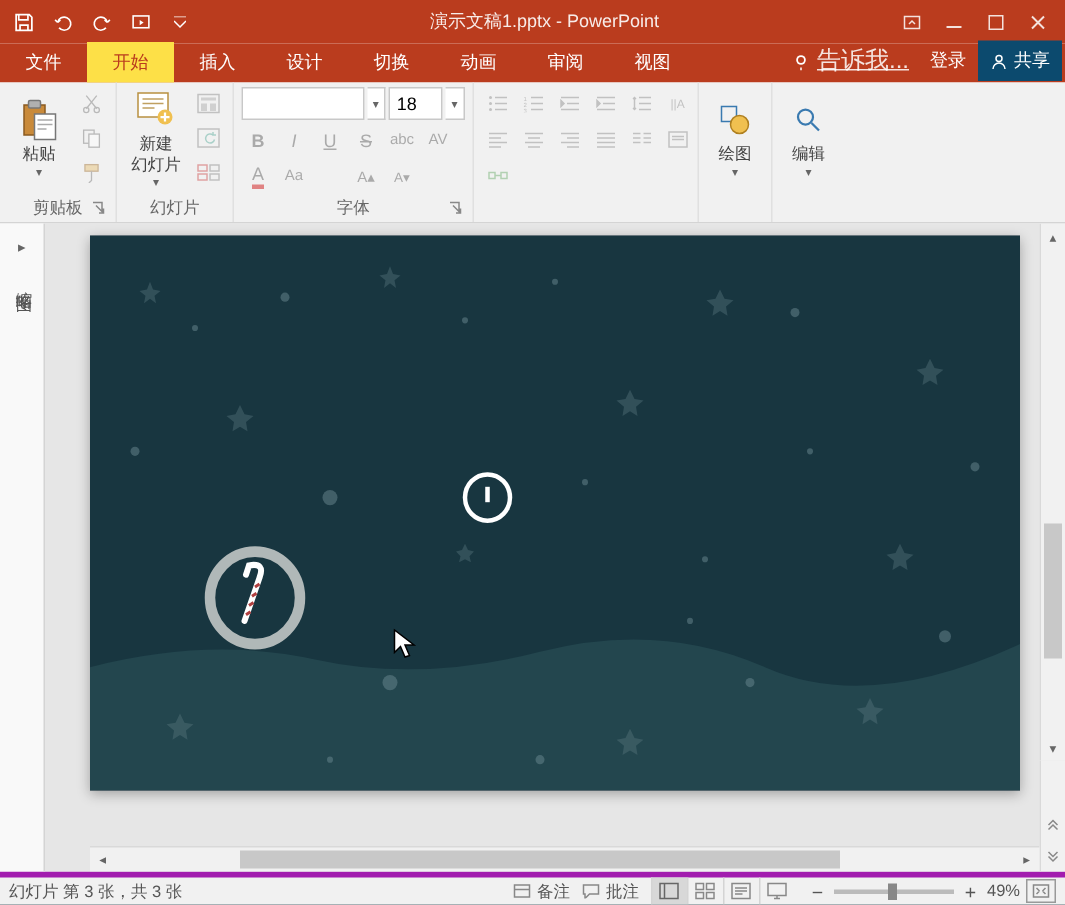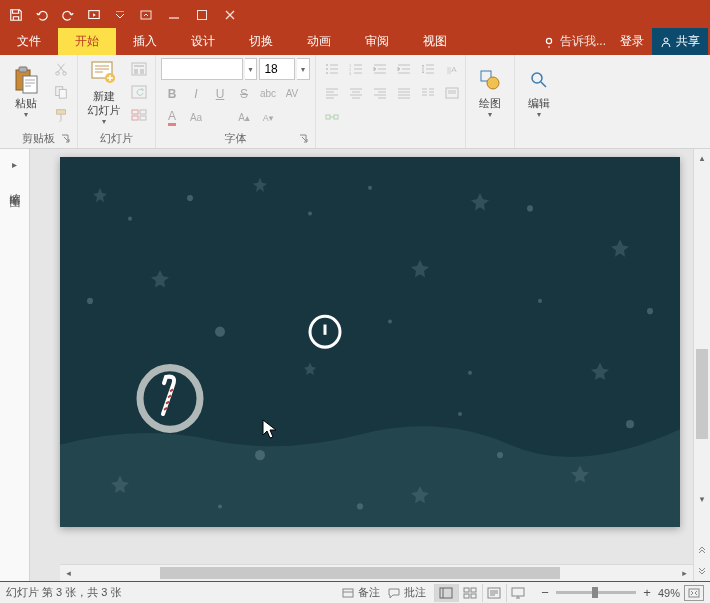--- a/index.html
+++ b/index.html
@@ -9,21 +9,21 @@
 .qat { display: flex; align-items: center; gap: 2px; }
 .qat-btn { width: 24px; height: 24px; display: flex; align-items: center; justify-content: center; cursor: pointer; }
 .title-text { flex: 1; text-align: center; color: rgba(255,255,255,0.9); font-size: 12px; }
 .winctrl { display: flex; }
 .win-btn { width: 28px; height: 24px; display: flex; align-items: center; justify-content: center; cursor: pointer; opacity: 0.85; }
 
 .tabsbar { height: 26px; background: #ba3c1e; display: flex; align-items: flex-end; color: #fff; }
 .tab { padding: 5px 17px; font-size: 12px; cursor: pointer; }
 .tab.active { background: #fde047; color: #ba3c1e; }
 .tabs-right { margin-left: auto; display: flex; align-items: center; padding-right: 2px; }
-.tell-me { display: flex; align-items: center; color: rgba(255,255,255,0.85); padding: 4px 6px; font-size: 12px; cursor: text; }
+.tell-me { display: flex; align-items: center; color: rgba(255,255,255,0.85); padding: 4px 6px; font-size: 16px; cursor: text; text-decoration: underline; }
 .rbtn { padding: 5px 8px; font-size: 12px; cursor: pointer; display: flex; align-items: center; gap: 4px; }
 .rbtn.share { background: #0c4a6e; }
 
 .ribbon { height: 94px; background: #f1f1f1; border-bottom: 1px solid #d4d4d4; display: flex; }
 .group { display: flex; flex-direction: column; border-right: 1px solid #e0e0e0; padding: 3px 5px 0 5px; }
 .group-body { flex: 1; display: flex; align-items: flex-start; gap: 3px; }
 .group-label { text-align: center; font-size: 11px; color: #666; padding: 2px 0; position: relative; }
 .group-label .launcher { position: absolute; right: 0; bottom: 2px; width: 12px; height: 12px; cursor: pointer; }
 
 .big-btn { display: flex; flex-direction: column; align-items: center; justify-content: center; width: 42px; height: 68px; cursor: pointer; }
@@ -53,21 +53,21 @@
 .vscroll-thumb { position: absolute; left: 2px; right: 2px; top: 200px; height: 90px; background: #c8c8c8; cursor: pointer; }
 .vscroll-btn { position: absolute; left: 0; right: 0; height: 17px; display: flex; align-items: center; justify-content: center; font-size: 9px; color: #666; cursor: pointer; }
 
 .below-scroll { position: absolute; right: 0; bottom: 0; top: 358px; width: 17px; background: #f1f1f1; border-left: 1px solid #d9d9d9; display: flex; flex-direction: column; align-items: center; justify-content: flex-end; gap: 4px; padding-bottom: 4px; }
 .nav-btn { width: 15px; height: 15px; display: flex; align-items: center; justify-content: center; font-size: 9px; color: #666; cursor: pointer; }
 
 .hscroll { position: absolute; left: 30px; bottom: 0; right: 17px; height: 17px; background: #f1f1f1; border-top: 1px solid #d9d9d9; }
 .hscroll-thumb { position: absolute; top: 2px; bottom: 2px; left: 100px; width: 400px; background: #c8c8c8; cursor: pointer; }
 .hscroll-btn { position: absolute; top: 0; bottom: 0; width: 17px; display: flex; align-items: center; justify-content: center; font-size: 9px; color: #666; cursor: pointer; }
 
-.statusbar { height: 22px; background: #f1f1f1; border-top: 1px solid #a21caf; display: flex; align-items: center; font-size: 11px; color: #555; padding: 0 6px; gap: 8px; }
+.statusbar { height: 22px; background: #f1f1f1; border-top: 4px solid #a21caf; display: flex; align-items: center; font-size: 11px; color: #555; padding: 0 6px; gap: 8px; }
 .status-left { flex: 1; display: flex; gap: 14px; align-items: center; }
 .status-item { display: flex; align-items: center; gap: 4px; cursor: pointer; }
 .view-btns { display: flex; gap: 0; }
 .view-btn { width: 24px; height: 18px; display: flex; align-items: center; justify-content: center; cursor: pointer; border-left: 1px solid #d4d4d4; }
 .view-btn.active { background: #d8d8d8; }
 .zoom { display: flex; align-items: center; gap: 4px; }
 .zoom-slider { width: 80px; height: 3px; background: #bbb; position: relative; cursor: pointer; }
 .zoom-slider::after { content: ''; position: absolute; left: 36px; top: -4px; width: 6px; height: 11px; background: #888; }
 .zoom-btn { width: 14px; height: 14px; display: flex; align-items: center; justify-content: center; cursor: pointer; font-size: 13px; color: #555; }
 .fit-btn { width: 20px; height: 16px; border: 1px solid #999; cursor: pointer; display: flex; align-items: center; justify-content: center; }
@@ -99,20 +99,21 @@
           <rect x="2" y="3" width="12" height="9" fill="none" stroke="#fff" stroke-width="1.2"></rect>
           <path d="M7 6l3 2-3 2z" fill="#fff"></path>
         </svg>
       </div>
     <div class="qat-btn">
         <svg width="8" height="8" viewBox="0 0 8 8">
           <path d="M0 0h8 M0 3l4 4 4-4" fill="none" stroke="#fff"></path>
         </svg>
       </div>
   </div>
+  <div class="title-text">演示文稿1.pptx - PowerPoint</div>
   <div class="winctrl">
     <div class="win-btn">
         <svg width="12" height="12" viewBox="0 0 12 12">
           <rect x="1" y="2" width="10" height="8" fill="none" stroke="#fff"></rect>
           <path d="M4 7l2-2 2 2" fill="none" stroke="#fff"></path>
         </svg>
       </div>
     <div class="win-btn">
         <svg width="12" height="12" viewBox="0 0 12 12">
           <path d="M1 9h10" stroke="#fff" stroke-width="1.3"></path>

